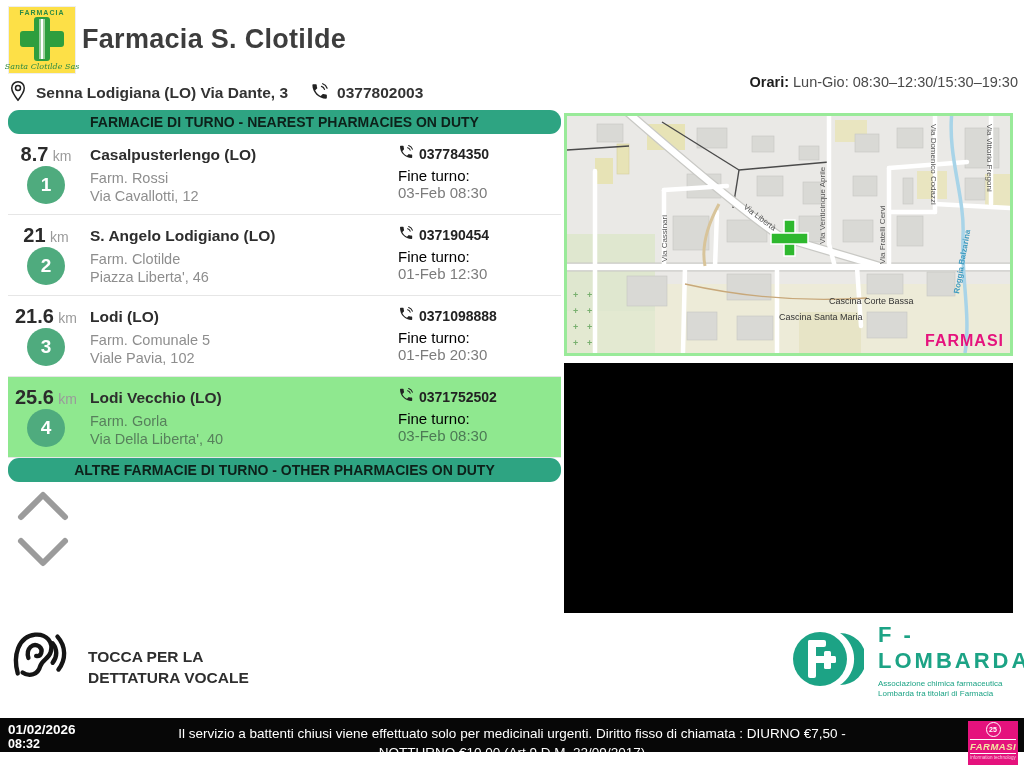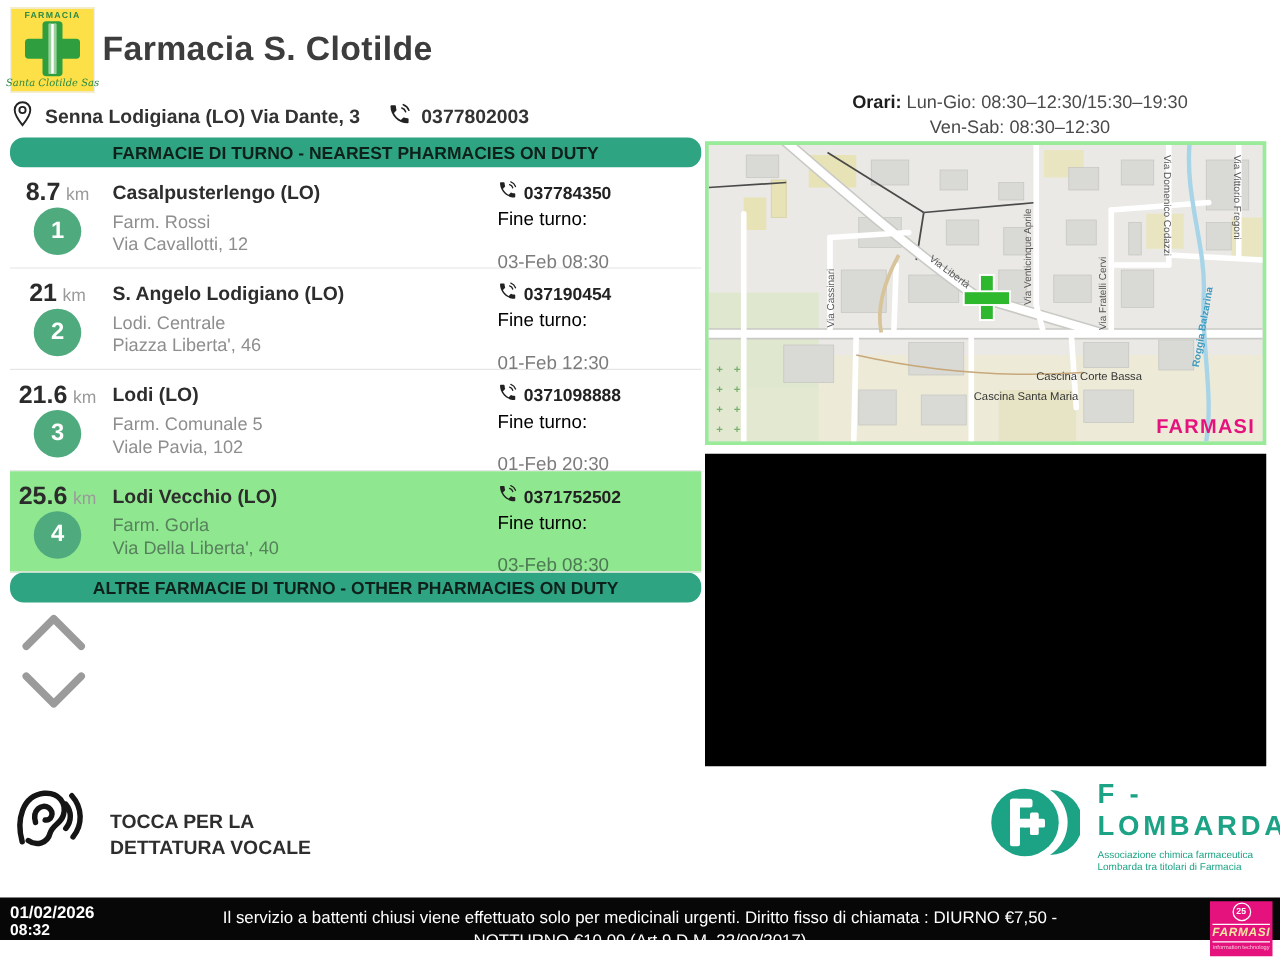--- a/index.html
+++ b/index.html
@@ -11,40 +11,40 @@
   .logo-top { font-size:7px; letter-spacing:1px; color:#2e8b44; font-weight:bold; }
   .logo-cross { position:relative; width:44px; height:44px; }
   .logo-cross .c1 { position:absolute; left:14px; top:0; width:16px; height:44px; background:#2e9e3e; border-radius:3px; }
   .logo-cross .c2 { position:absolute; left:0; top:14px; width:44px; height:16px; background:#2e9e3e; border-radius:3px; }
   .logo-cross .stem { position:absolute; left:19px; top:2px; width:6px; height:40px; background:#fff; border-left:2px solid #9ccf9c; border-right:2px solid #9ccf9c; }
   .logo-script { font-size:8px; color:#2e8b44; font-style:italic; font-family:"DejaVu Serif", serif; white-space:nowrap; }
   .page-title { position:absolute; left:82px; top:24px; font-size:27px; font-weight:bold; color:#3d3d3d; letter-spacing:.3px; }
   .addr-row { position:absolute; left:8px; top:80px; display:flex; align-items:center; gap:8px; }
   .addr-text, .addr-phone { font-size:15.5px; font-weight:bold; color:#333; }
   .addr-phone-icon { margin-left:14px; }
-  .hours { position:absolute; right:28px; top:72px; width:360px; text-align:center; font-size:14.5px; line-height:20px; color:#4a4a4a; }
+  .hours { position:absolute; right:6px; top:72px; width:360px; text-align:right; font-size:14.5px; line-height:20px; color:#4a4a4a; }
   .hours b { color:#1d1d1d; }
 
   
   .panel { position:absolute; left:8px; top:110px; width:553px; }
   .banner { height:24px; line-height:24px; background:#2ea482; color:#0d211a; text-align:center; font-weight:bold; font-size:14px;border-radius:11px; }
   .row { position:relative; height:81px; border-bottom:1px solid #e6e6e6; background:#fff; }
   .row.hl { background:#8fe88f; }
   .dist { position:absolute; left:0; top:9px; width:76px; text-align:center; }
   .dv { font-size:20px; font-weight:bold; color:#2b2b2b; }
   .du { font-size:14px; color:#9a9a9a; }
   .numc { position:absolute; left:19px; top:32px; width:38px; height:38px; border-radius:50%; background:#4fab7e; color:#fff; font-size:19px; font-weight:bold; display:flex; align-items:center; justify-content:center; }
   .midcol { position:absolute; left:82px; top:12px; }
   .city { font-size:15.5px; font-weight:bold; color:#2d2d2d; margin-bottom:5px; }
   .sub { font-size:14.5px; color:#8e8e8e; line-height:18px; }
   .row.hl .sub { color:#57805c; }
   .rightcol { position:absolute; left:390px; top:10px; }
   .phline { display:flex; align-items:center; gap:5px; font-size:14px; font-weight:bold; color:#222; }
   .fineb { font-size:15px; font-weight:normal; color:#000000; margin-top:4px; }
-  .finev { font-size:15px; color:#7c7c7c; margin-top:17px; }
+  .finev { font-size:15px; color:#7c7c7c; margin-top:0; }
   .row.hl .finev { color:#4d7a55; }
 
   .chev { position:absolute; left:16px; background:none; border:none; cursor:pointer; padding:0; }
   .chev svg { display:block; }
 
   
   .mapbox { position:absolute; left:564px; top:113px; width:449px; height:243px; border:3px solid #99ea99; background:#eae9e6; }
   .blackbox { position:absolute; left:564px; top:363px; width:449px; height:250px; background:#000; }
 
   
@@ -97,21 +97,20 @@
       <svg width="19" height="19" viewBox="0 0 24 24">
           <path d="M6.6 10.8c1.5 3 3.9 5.4 6.9 6.9l2.3-2.3c.3-.3.7-.4 1-.2 1.1.4 2.3.6 3.5.6.6 0 1 .4 1 1V20c0 .6-.4 1-1 1C10.9 21 3 13.1 3 3.7c0-.6.4-1 1-1h3.5c.6 0 1 .4 1 1 0 1.2.2 2.4.6 3.5.1.3 0 .7-.2 1l-2.3 2.3z" fill="#222"></path>
           <path d="M14.5 5.5a5.5 5.5 0 0 1 3.8 3.8M16 2.2a9 9 0 0 1 5.6 5.6" fill="none" stroke="#222" stroke-width="1.6" stroke-linecap="round"></path>
         </svg>
     </span>
     <span class="addr-phone">0377802003</span>
   </div>
 
   <div class="hours">
     <div><b>Orari:</b> <span>Lun-Gio: 08:30–12:30/15:30–19:30</span></div>
-    <div>Ven-Sab: 08:30–12:30</div>
   </div>
 
   <div class="panel">
     <div class="banner">FARMACIE DI TURNO - NEAREST PHARMACIES ON DUTY</div>
     <div>
     <div class="row">
       <div class="dist"><span class="dv">8.7</span> <span class="du">km</span></div>
       <div class="numc">1</div>
       <div class="midcol">
         <div class="city">Casalpusterlengo (LO)</div>
@@ -129,21 +128,21 @@
         <div class="fineb">Fine turno:</div>
         <div class="finev">03-Feb 08:30</div>
       </div>
     </div>
 
     <div class="row">
       <div class="dist"><span class="dv">21</span> <span class="du">km</span></div>
       <div class="numc">2</div>
       <div class="midcol">
         <div class="city">S. Angelo Lodigiano (LO)</div>
-        <div class="sub">Lodi. Centrale</div>
+        <div class="sub">Farm. Clotilde</div>
         <div class="sub">Piazza Liberta', 46</div>
       </div>
       <div class="rightcol">
         <div class="phline">
               <span><svg width="16" height="16" viewBox="0 0 24 24">
                   <path d="M6.6 10.8c1.5 3 3.9 5.4 6.9 6.9l2.3-2.3c.3-.3.7-.4 1-.2 1.1.4 2.3.6 3.5.6.6 0 1 .4 1 1V20c0 .6-.4 1-1 1C10.9 21 3 13.1 3 3.7c0-.6.4-1 1-1h3.5c.6 0 1 .4 1 1 0 1.2.2 2.4.6 3.5.1.3 0 .7-.2 1l-2.3 2.3z" fill="#222"></path>
                   <path d="M14.5 5.5a5.5 5.5 0 0 1 3.8 3.8M16 2.2a9 9 0 0 1 5.6 5.6" fill="none" stroke="#222" stroke-width="1.6" stroke-linecap="round"></path>
                 </svg></span>
               <span>037190454</span>
             </div>

